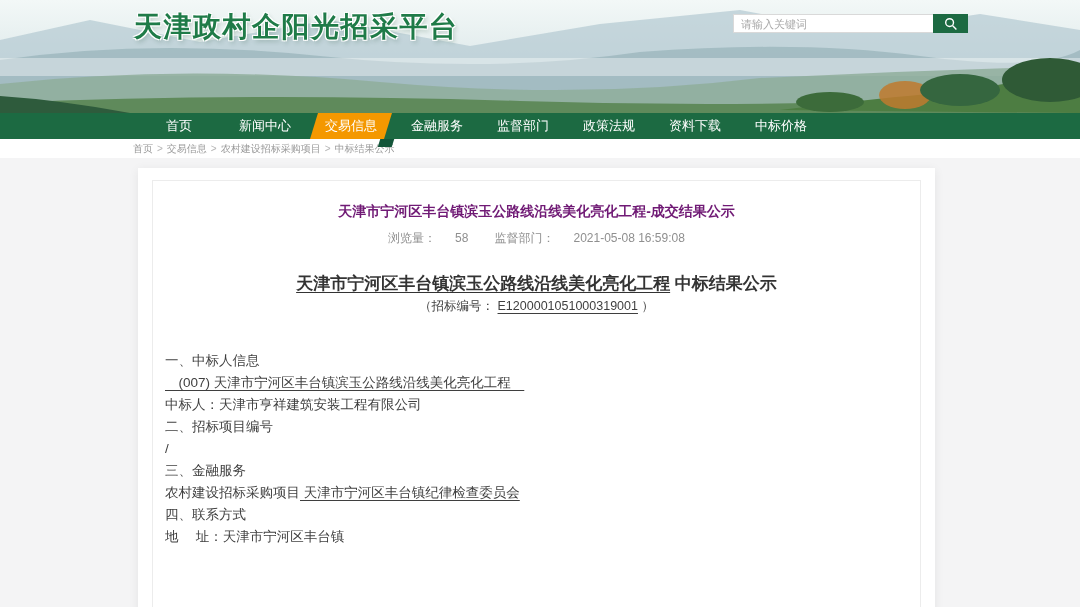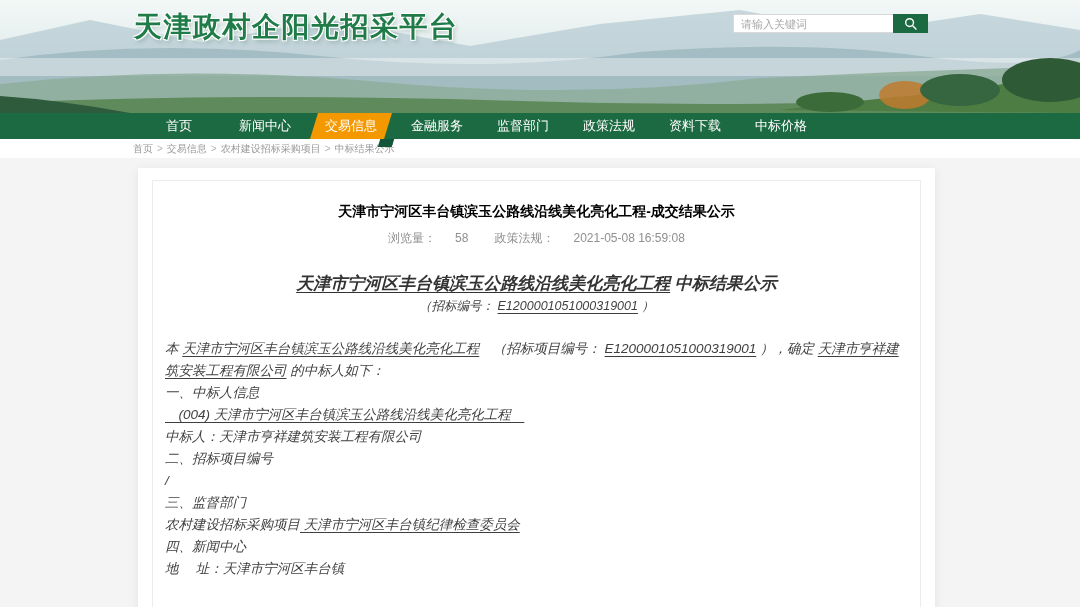--- a/index.html
+++ b/index.html
@@ -13,21 +13,21 @@
   
   .hero{position:relative;width:1080px;height:113px;background:#dfe9e8;overflow:hidden;}
   .hero svg.bg{position:absolute;left:0;top:0;width:100%;height:100%;display:block;}
   .site-title{
     position:absolute;left:134px;top:8px;font-size:28px;font-weight:bold;
     color:var(--title-green);letter-spacing:1.5px;white-space:nowrap;
     text-shadow:-1px -1px 0 #fff,1px -1px 0 #fff,-1px 1px 0 #fff,1px 1px 0 #fff,2px 3px 4px rgba(30,80,50,.25);
   }
   .search{position:absolute;left:733px;top:14px;display:flex;height:19px;}
   .search input{
-    width:160px;height:19px;border:1px solid #d9d9d9;border-right:none;background:#fff;
+    width:200px;height:19px;border:1px solid #d9d9d9;border-right:none;background:#fff;
     font-size:11px;padding:0 7px;color:#333;outline:none;font-family:inherit;
   }
   .search input::placeholder{color:#a9a9a9;}
   .search button{
     width:35px;height:19px;background:var(--nav-green);border:none;cursor:pointer;
     display:flex;align-items:center;justify-content:center;padding:0;
   }
 
   
   .nav{position:relative;z-index:3;width:1080px;height:26px;background:var(--nav-green);display:flex;padding-left:136px;}
@@ -43,28 +43,28 @@
   
   .breadcrumb{width:1080px;height:19px;background:#fff;display:flex;align-items:center;
     padding-left:133px;font-size:10px;color:#9a9a9a;}
   .crumb{cursor:pointer;}
   .crumb-sep{margin:0 4px;color:#b5b5b5;}
 
   
   .panel{position:absolute;left:138px;top:168px;width:797px;height:520px;background:#fff;
     box-shadow:0 2px 10px rgba(0,0,0,.07);}
   .frame{position:absolute;left:14px;right:14px;top:12px;height:640px;border:1px solid #ececec;padding:8px 6px 0;}
-  .a-title{margin:14px 0 0;text-align:center;font-size:14px;font-weight:bold;color:#000000;}
+  .a-title{margin:14px 0 0;text-align:center;font-size:14px;font-weight:bold;color:#701a75;}
   .meta{margin:9px 0 0;text-align:center;font-size:12px;color:var(--muted);}
   .meta .lbl2{margin-left:26px;}
   .meta .val{margin-left:19px;}
   .a-body{margin:26px 6px 0;font-size:13.5px;color:var(--text);line-height:22px;}
-  .a-body p{margin:0;font-style:italic;}
+  .a-body p{margin:0;}
   .a-body p.h1{font-size:17px;font-weight:bold;text-align:center;color:#333;}
-  .a-body p.h2{font-size:12.5px;text-align:center;margin-bottom:21px;}
+  .a-body p.h2{font-size:12.5px;text-align:center;margin-bottom:33px;}
   .u{text-decoration:underline;text-underline-offset:3px;}
 </style>
 </head>
 <body>
 
 <div class="page">
 
   <header class="hero">
     <svg class="bg" viewBox="0 0 1080 113" preserveAspectRatio="none">
       <defs>
@@ -115,31 +115,30 @@
       <span class="crumb">交易信息</span>
       <span class="crumb-sep">&gt;</span>
       <span class="crumb">农村建设招标采购项目</span>
       <span class="crumb-sep">&gt;</span>
       <span class="crumb">中标结果公示</span>
     </div>
 
   <main class="panel">
     <div class="frame">
       <h1 class="a-title">天津市宁河区丰台镇滨玉公路线沿线美化亮化工程-成交结果公示</h1>
-      <p class="meta"><span>浏览量：</span><span class="val">58</span><span class="lbl2">政策法规：</span><span class="val">2021-05-08 16:59:08</span></p>
+      <p class="meta"><span>浏览量：</span><span class="val">58</span><span class="lbl2">监督部门：</span><span class="val">2021-05-08 16:59:08</span></p>
       <div class="a-body" id="article-body">
           <p class="h1"><span class="u">天津市宁河区丰台镇滨玉公路线沿线美化亮化工程</span><span> 中标结果公示</span></p>
           <p class="h2"><span>（招标编号： </span><span class="u">E1200001051000319001</span><span> ）</span></p>
-          <p class="para"><span>本 </span><span class="u">天津市宁河区丰台镇滨玉公路线沿线美化亮化工程</span><span>　（招标项目编号： </span><span class="u">E1200001051000319001</span><span> ），确定 </span><span class="u">天津市亨祥建筑安装工程有限公司</span><span> 的中标人如下：</span></p>
           <p class="para"><span>一、中标人信息</span></p>
-          <p class="para"><span class="u">　(004) 天津市宁河区丰台镇滨玉公路线沿线美化亮化工程　</span></p>
+          <p class="para"><span class="u">　(007) 天津市宁河区丰台镇滨玉公路线沿线美化亮化工程　</span></p>
           <p class="para"><span>中标人：天津市亨祥建筑安装工程有限公司</span></p>
           <p class="para"><span>二、招标项目编号</span></p>
           <p class="para"><span>/</span></p>
-          <p class="para"><span>三、监督部门</span></p>
+          <p class="para"><span>三、金融服务</span></p>
           <p class="para"><span>农村建设招标采购项目</span><span class="u"> 天津市宁河区丰台镇纪律检查委员会</span></p>
-          <p class="para"><span>四、新闻中心</span></p>
+          <p class="para"><span>四、联系方式</span></p>
           <p class="para"><span>地　 址：天津市宁河区丰台镇</span></p>
         </div>
     </div>
   </main>
 
 </div>
 
 </body></html>

